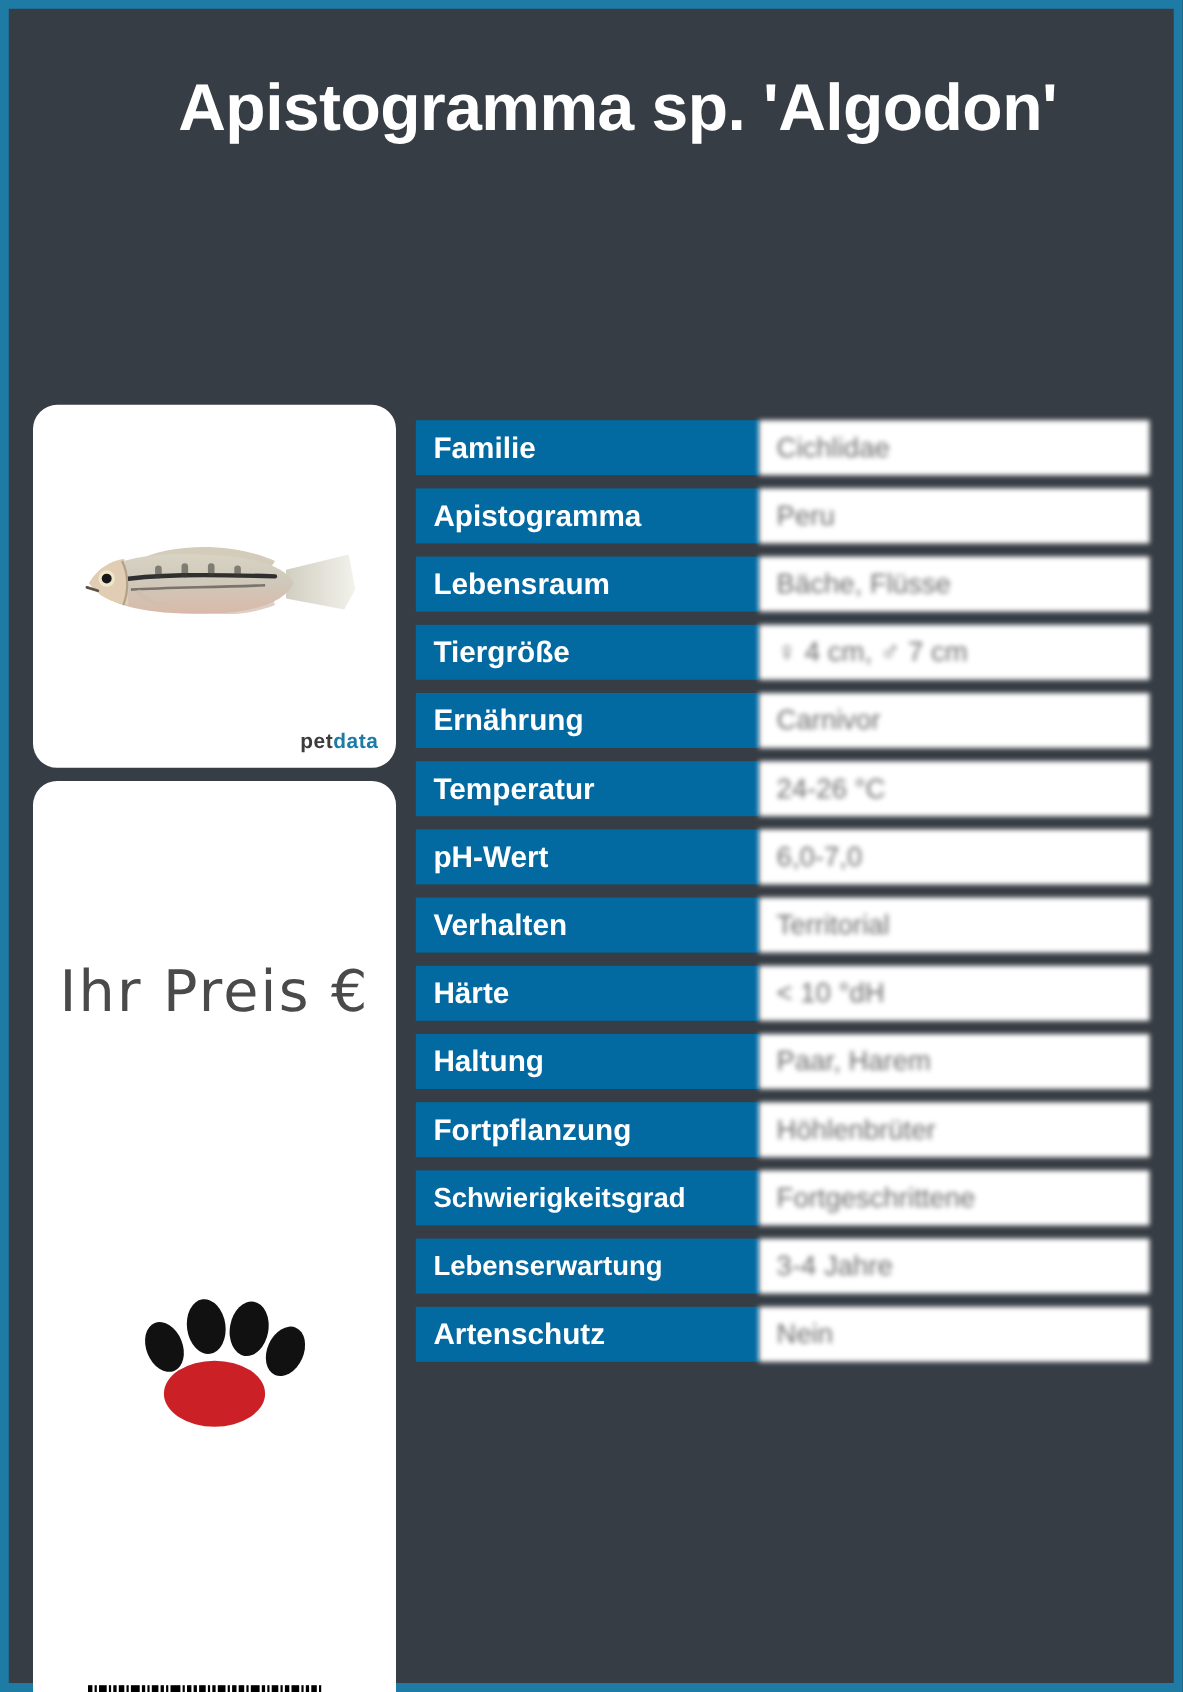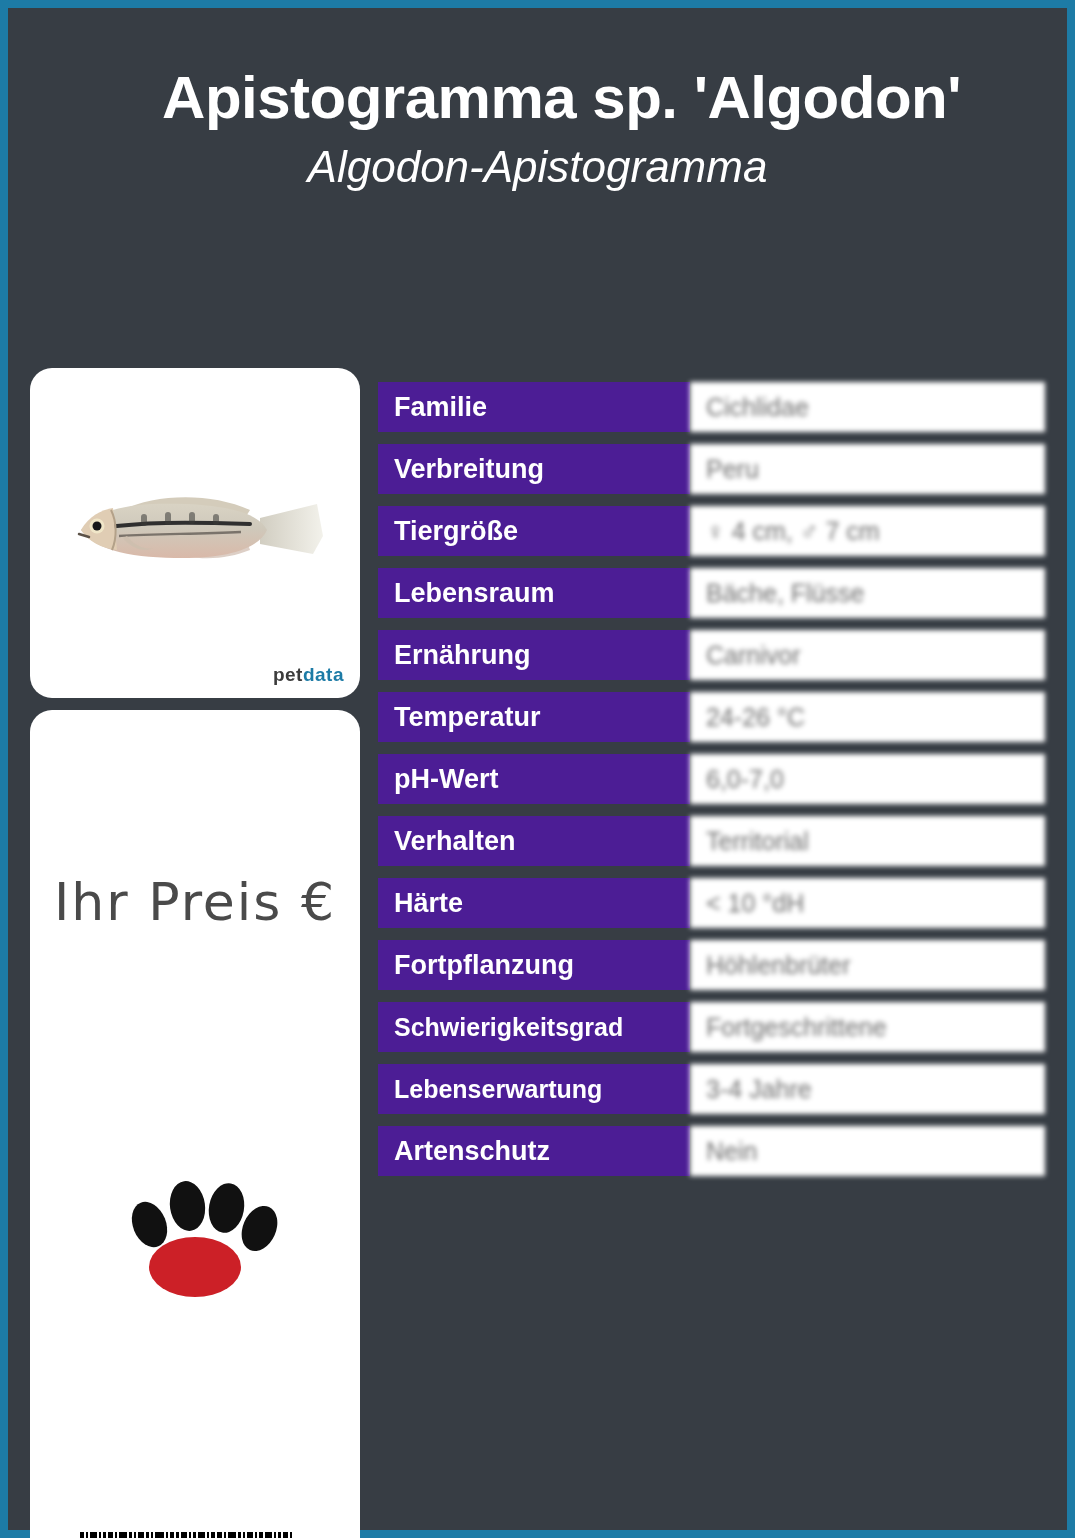--- a/index.html
+++ b/index.html
@@ -159,21 +159,21 @@
     top: 14px;
     width: 667px;
   }
   .row {
     display: flex;
     height: 50px;
     margin-bottom: 12px;
   }
   .cell-label {
     width: 312px;
-    background: #4c1d95;
+    background: #0369a1;
     color: #ffffff;
     font-size: 27px;
     font-weight: bold;
     display: flex;
     align-items: center;
     padding-left: 16px;
     white-space: nowrap;
     overflow: hidden;
   }
   .cell-label.small { font-size: 25px; }
@@ -190,21 +190,20 @@
     filter: blur(2.6px);
   }
 </style>
 </head>
 <body>
 
 <div class="page">
 
   <div class="header">
     <div class="title">Apistogramma sp. 'Algodon'</div>
-    <div class="subtitle">Algodon-Apistogramma</div>
   </div>
 
   <div class="content">
 
     <div class="left-col">
 
       <div class="photo-card">
         <div class="fish-wrap">
           <svg width="300" height="150" viewBox="0 0 300 150">
             <defs>
@@ -308,52 +307,56 @@
       </div>
 
     </div>
 
     <div class="table">
       <div class="row">
         <div class="cell-label">Familie</div>
         <div class="cell-value">Cichlidae</div>
       </div>
       <div class="row">
-        <div class="cell-label">Verbreitung</div>
+        <div class="cell-label">Apistogramma</div>
         <div class="cell-value">Peru</div>
+      </div>
+      <div class="row">
+        <div class="cell-label">Lebensraum</div>
+        <div class="cell-value">Bäche, Flüsse</div>
       </div>
       <div class="row">
         <div class="cell-label">Tiergröße</div>
         <div class="cell-value">♀ 4 cm, ♂ 7 cm</div>
       </div>
       <div class="row">
-        <div class="cell-label">Lebensraum</div>
-        <div class="cell-value">Bäche, Flüsse</div>
-      </div>
-      <div class="row">
         <div class="cell-label">Ernährung</div>
         <div class="cell-value">Carnivor</div>
       </div>
       <div class="row">
         <div class="cell-label">Temperatur</div>
         <div class="cell-value">24-26 °C</div>
       </div>
       <div class="row">
         <div class="cell-label">pH-Wert</div>
         <div class="cell-value">6,0-7,0</div>
       </div>
       <div class="row">
         <div class="cell-label">Verhalten</div>
         <div class="cell-value">Territorial</div>
       </div>
       <div class="row">
         <div class="cell-label">Härte</div>
         <div class="cell-value">&lt; 10 °dH</div>
       </div>
       <div class="row">
+        <div class="cell-label">Haltung</div>
+        <div class="cell-value">Paar, Harem</div>
+      </div>
+      <div class="row">
         <div class="cell-label">Fortpflanzung</div>
         <div class="cell-value">Höhlenbrüter</div>
       </div>
       <div class="row">
         <div class="cell-label small">Schwierigkeitsgrad</div>
         <div class="cell-value">Fortgeschrittene</div>
       </div>
       <div class="row">
         <div class="cell-label small">Lebenserwartung</div>
         <div class="cell-value">3-4 Jahre</div>

